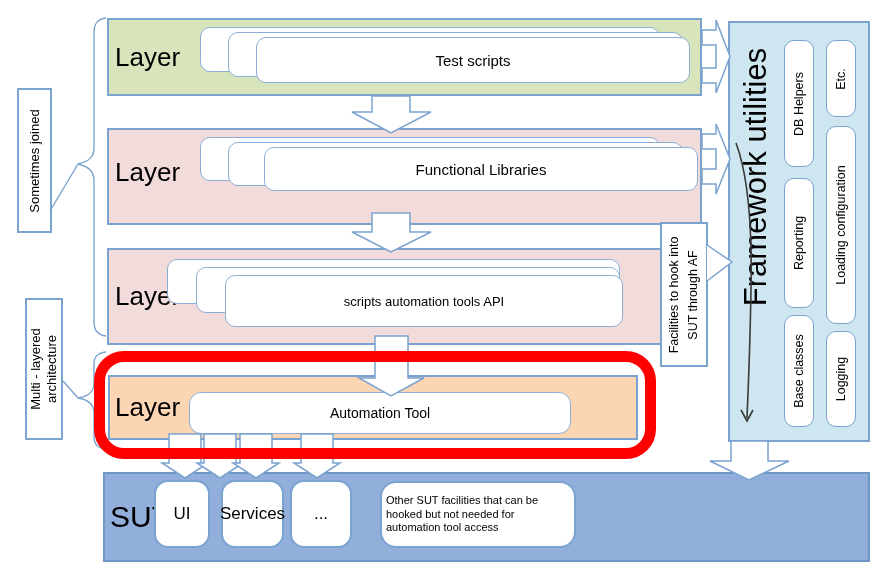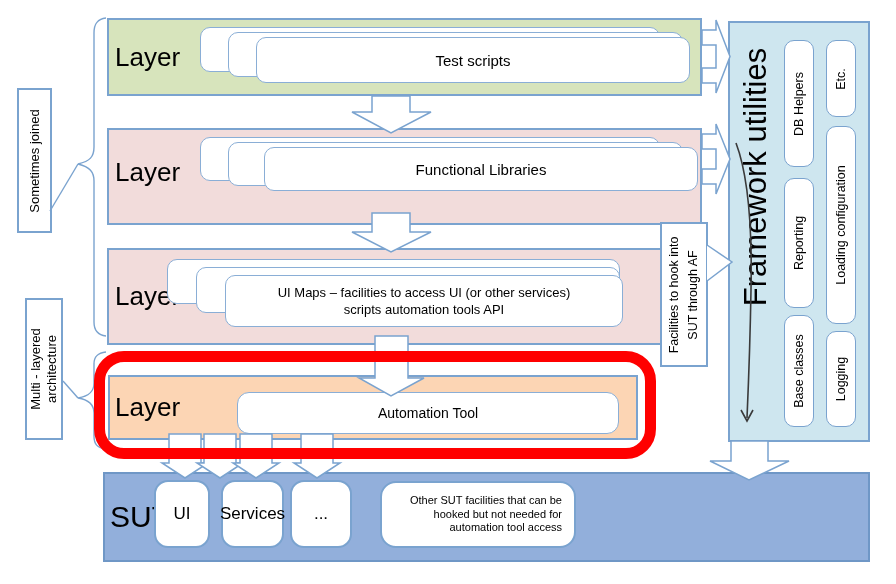--- a/index.html
+++ b/index.html
@@ -10,29 +10,29 @@
   
   .layerbg{border:2px solid #7aa3cf;}
   .l1{background:#d7e4bc;}
   .l23{background:#f2dcdb;}
   .l4{background:#fcd5b4;}
   .layer-label{font-size:26px;letter-spacing:0px;}
   
   .stackbox{background:#fff;border:1.6px solid #8aaed6;border-radius:10px;}
   .stacktext{font-size:15px;}
   .stacktext2{font-size:13px;line-height:17px;text-align:center;}
-  .atool{font-size:14px;margin-left:48px;}
+  .atool{font-size:14px;}
   
   #redrect{border:11px solid #ff0000;border-radius:30px;background:transparent;z-index:20;}
   
   #sutbar{background:#92afdb;border:2px solid #6f97c6;}
   .sutlabel{font-size:30px;}
   .sutbox{background:#fff;border:2px solid #7aa3cf;border-radius:14px;font-size:17px;z-index:6;}
   .sutnote{background:#fff;border:2px solid #7aa3cf;border-radius:16px;font-size:11px;line-height:13.5px;
-           text-align:right;padding:4px 12px;z-index:6;}
+           text-align:left;padding:4px 4px;z-index:6;}
   
   #panel{background:#cee6ef;border:2px solid #7aa3cf;}
   .paneltitle{font-size:31px;white-space:nowrap;}
   .utilbox{background:#fff;border:1.6px solid #7aa3cf;border-radius:10px;z-index:6;}
   .utiltext{font-size:12.5px;white-space:nowrap;}
   
   .vwrap{display:flex;align-items:center;justify-content:center;overflow:visible;}
   .vt{transform:rotate(-90deg);white-space:nowrap;text-align:center;}
   
   .annbox{background:#fff;border:2px solid #7aa3cf;}
@@ -59,21 +59,20 @@
   <div class="abs stackbox z6" style="left:200px;top:137px;width:460px;height:44px;"></div>
   <div class="abs stackbox z6" style="left:228px;top:142px;width:455px;height:44px;"></div>
   <div class="abs stackbox flexc stacktext z6" style="left:264px;top:147px;width:434px;height:44px;">Functional Libraries</div>
 
   <div class="abs layerbg l23" style="left:107px;top:248px;width:595px;height:97px;"></div>
   <div class="abs flexc layer-label" style="left:115px;top:248px;height:97px;">Layer</div>
   <div class="abs stackbox z6" style="left:167px;top:259px;width:453px;height:45px;"></div>
   <div class="abs stackbox z6" style="left:196px;top:267px;width:424px;height:46px;"></div>
   <div class="abs stackbox flexc z6" style="left:225px;top:275px;width:398px;height:52px;">
     <div class="stacktext2">
-      <div>UI Maps – facilities to access UI (or other services)</div>
       <div>scripts automation tools API</div>
     </div>
   </div>
 
   <div class="abs layerbg l4" style="left:108px;top:375px;width:530px;height:65px;"></div>
   <div class="abs flexc layer-label" style="left:115px;top:375px;height:65px;">Layer</div>
   <div class="abs stackbox flexc atool z6" style="left:189px;top:392px;width:382px;height:42px;border-radius:12px;">Automation Tool</div>
 
   <div class="abs" id="sutbar" style="left:103px;top:472px;width:767px;height:90px;"></div>
   <div class="abs flexc sutlabel" style="left:110px;top:472px;height:90px;z-index:6;">SUT</div>

